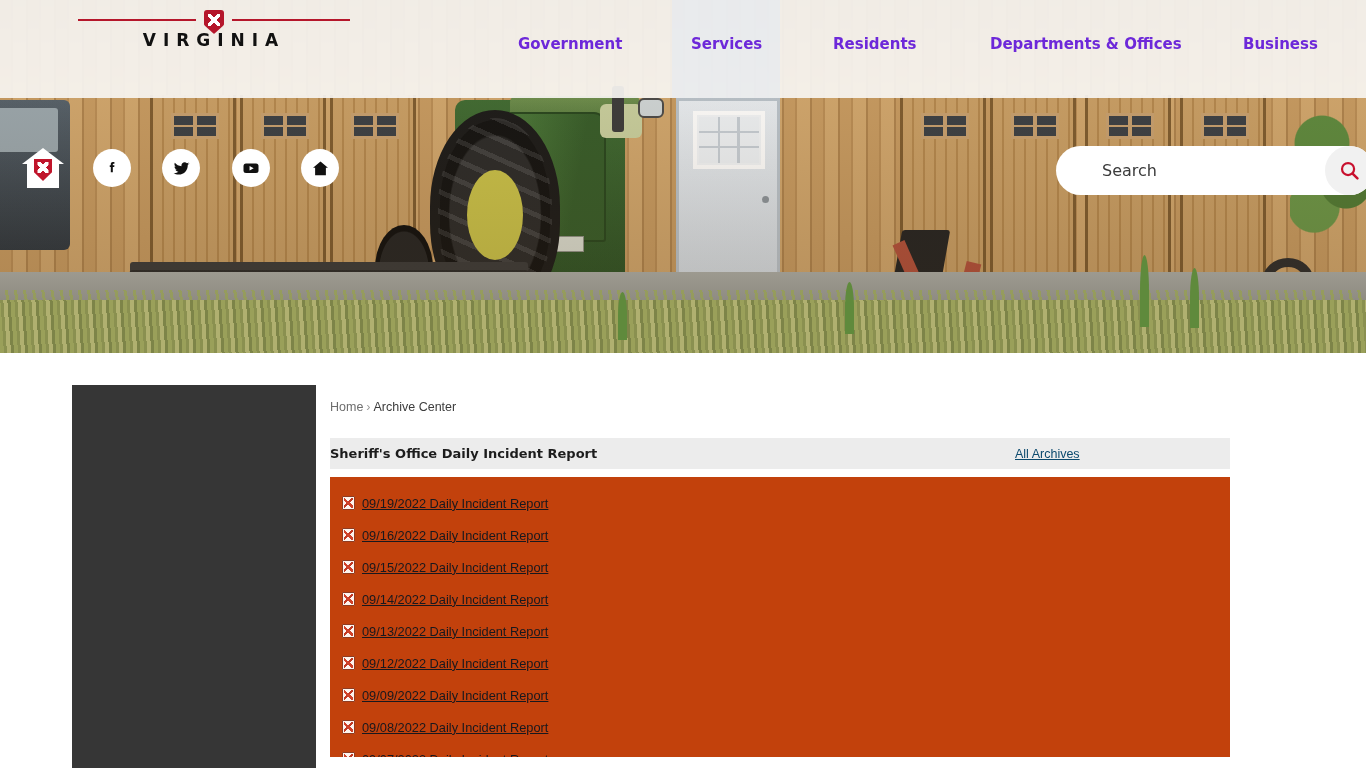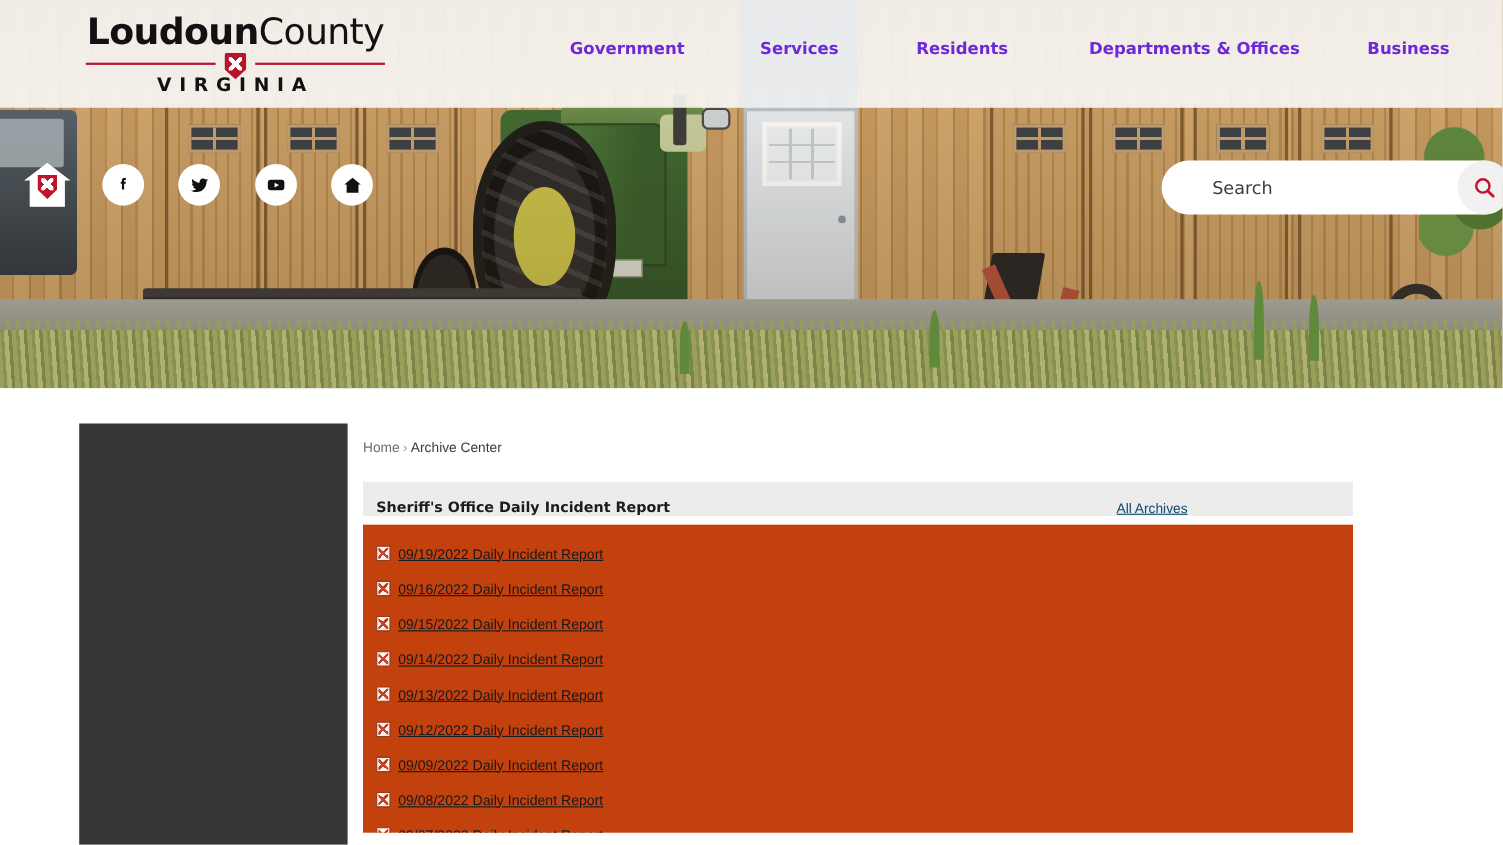--- a/index.html
+++ b/index.html
@@ -274,22 +274,22 @@
   .breadcrumb {
     font-size:12.5px; color:#444; padding:47px 0 0 0;
     font-family:"Liberation Sans", sans-serif;
   }
   .breadcrumb a { color:#6d6d6d; text-decoration:none; cursor:pointer; }
   .breadcrumb .sep { color:#999; margin:0 3px; }
   .breadcrumb .cur { color:#3c3c3c; }
 
   .panel { margin-top: 24px; width: 900px; }
   .panel-head {
-    background:#ececec; height:31px; display:flex; align-items:flex-end;
-    padding: 0 12px; position:relative;
+    background:#ececec; height:31px; display:flex; align-items:center;
+    padding: 0 0; position:relative;
   }
   .panel-title {
     font-size:13px; font-weight:bold; color:#1c1c1c;
     font-family:"DejaVu Sans", sans-serif;
   }
   .all-archives {
     position:absolute; left:685px; font-size:12.5px; color:#0c4a6e;
     text-decoration:underline; cursor:pointer;
     font-family:"Liberation Sans", sans-serif;
   }
@@ -401,23 +401,20 @@
       <div class="sapling" style="left:1190px;top:268px;height:60px;"></div>
       <div class="sapling" style="left:845px;top:282px;height:52px;"></div>
       <div class="sapling" style="left:618px;top:292px;height:48px;"></div>
     </div>
   </div>
 
   <div class="header-bar">
     <div class="nav-hl"></div>
 
     <div class="logo">
-      <div class="logo-main">
-        <span>Loudoun</span><span class="thin">County</span>
-      </div>
       <div class="logo-rule">
         <div class="logo-shield"></div>
       </div>
       <div class="logo-sub">VIRGINIA</div>
     </div>
 
     <nav class="nav">
       <div class="nav-item" style="left:518px;">Government</div>
       <div class="nav-item" style="left:691px;">Services</div>
       <div class="nav-item" style="left:833px;">Residents</div>

